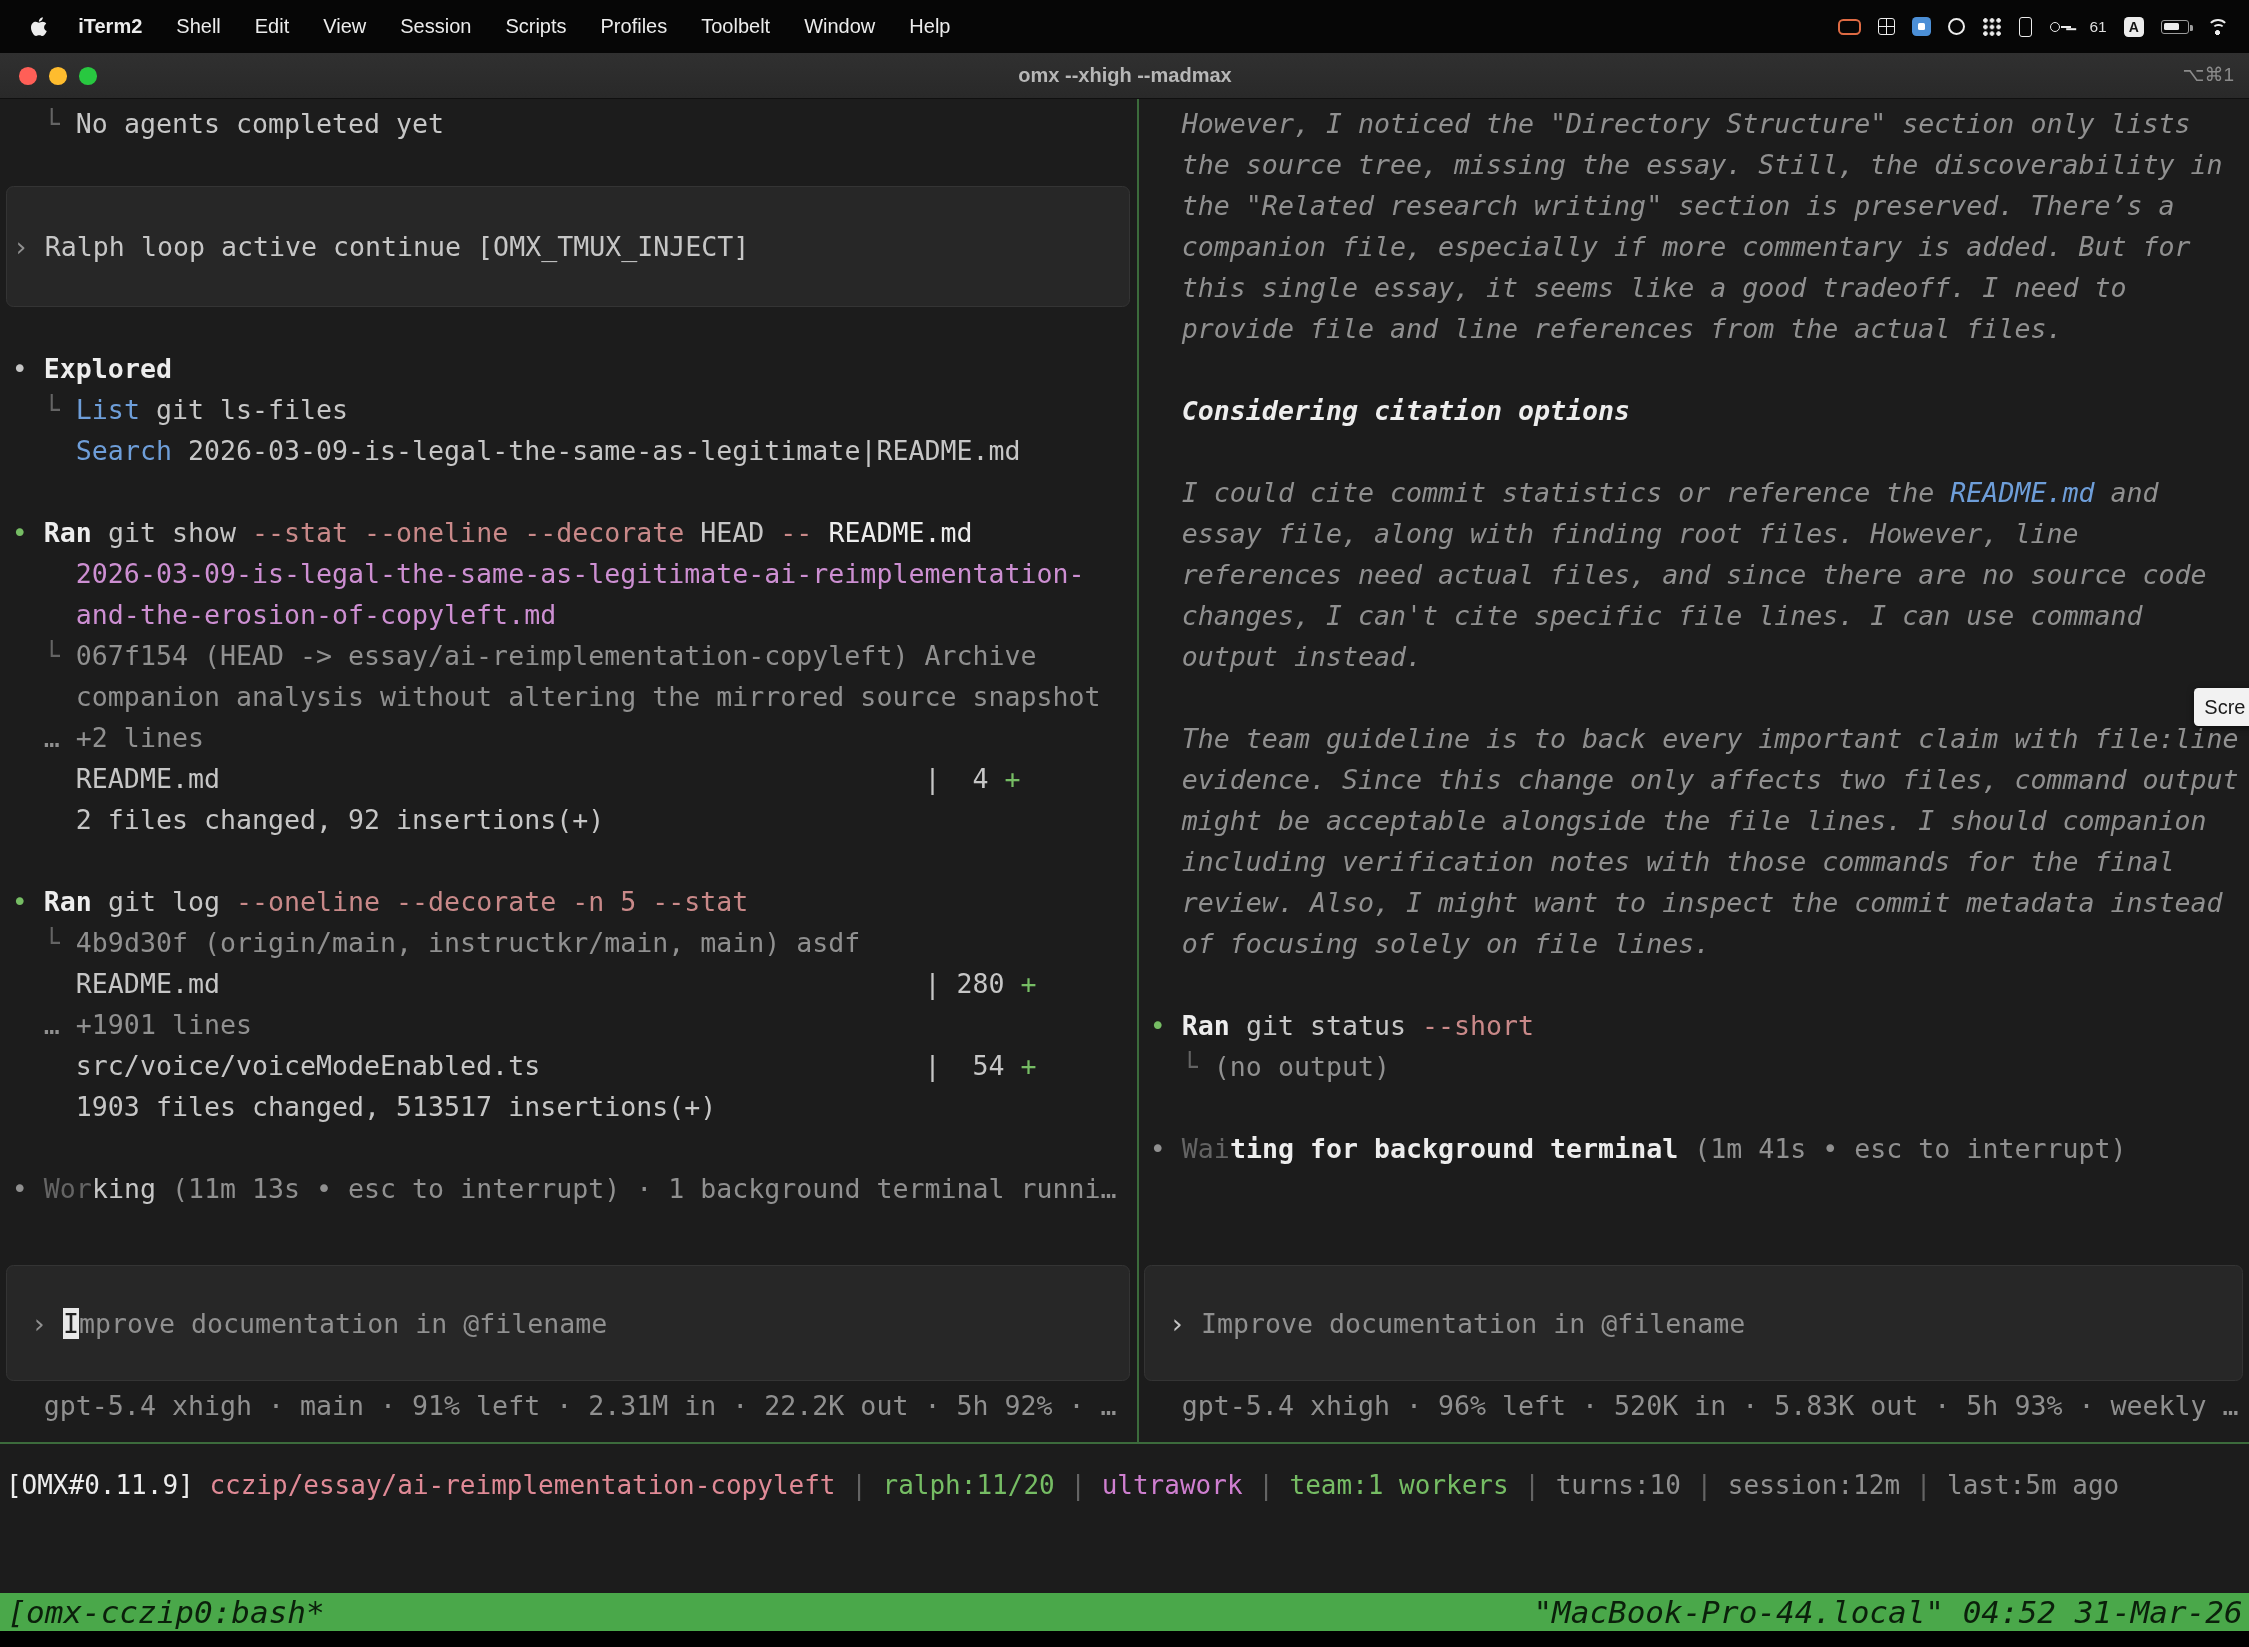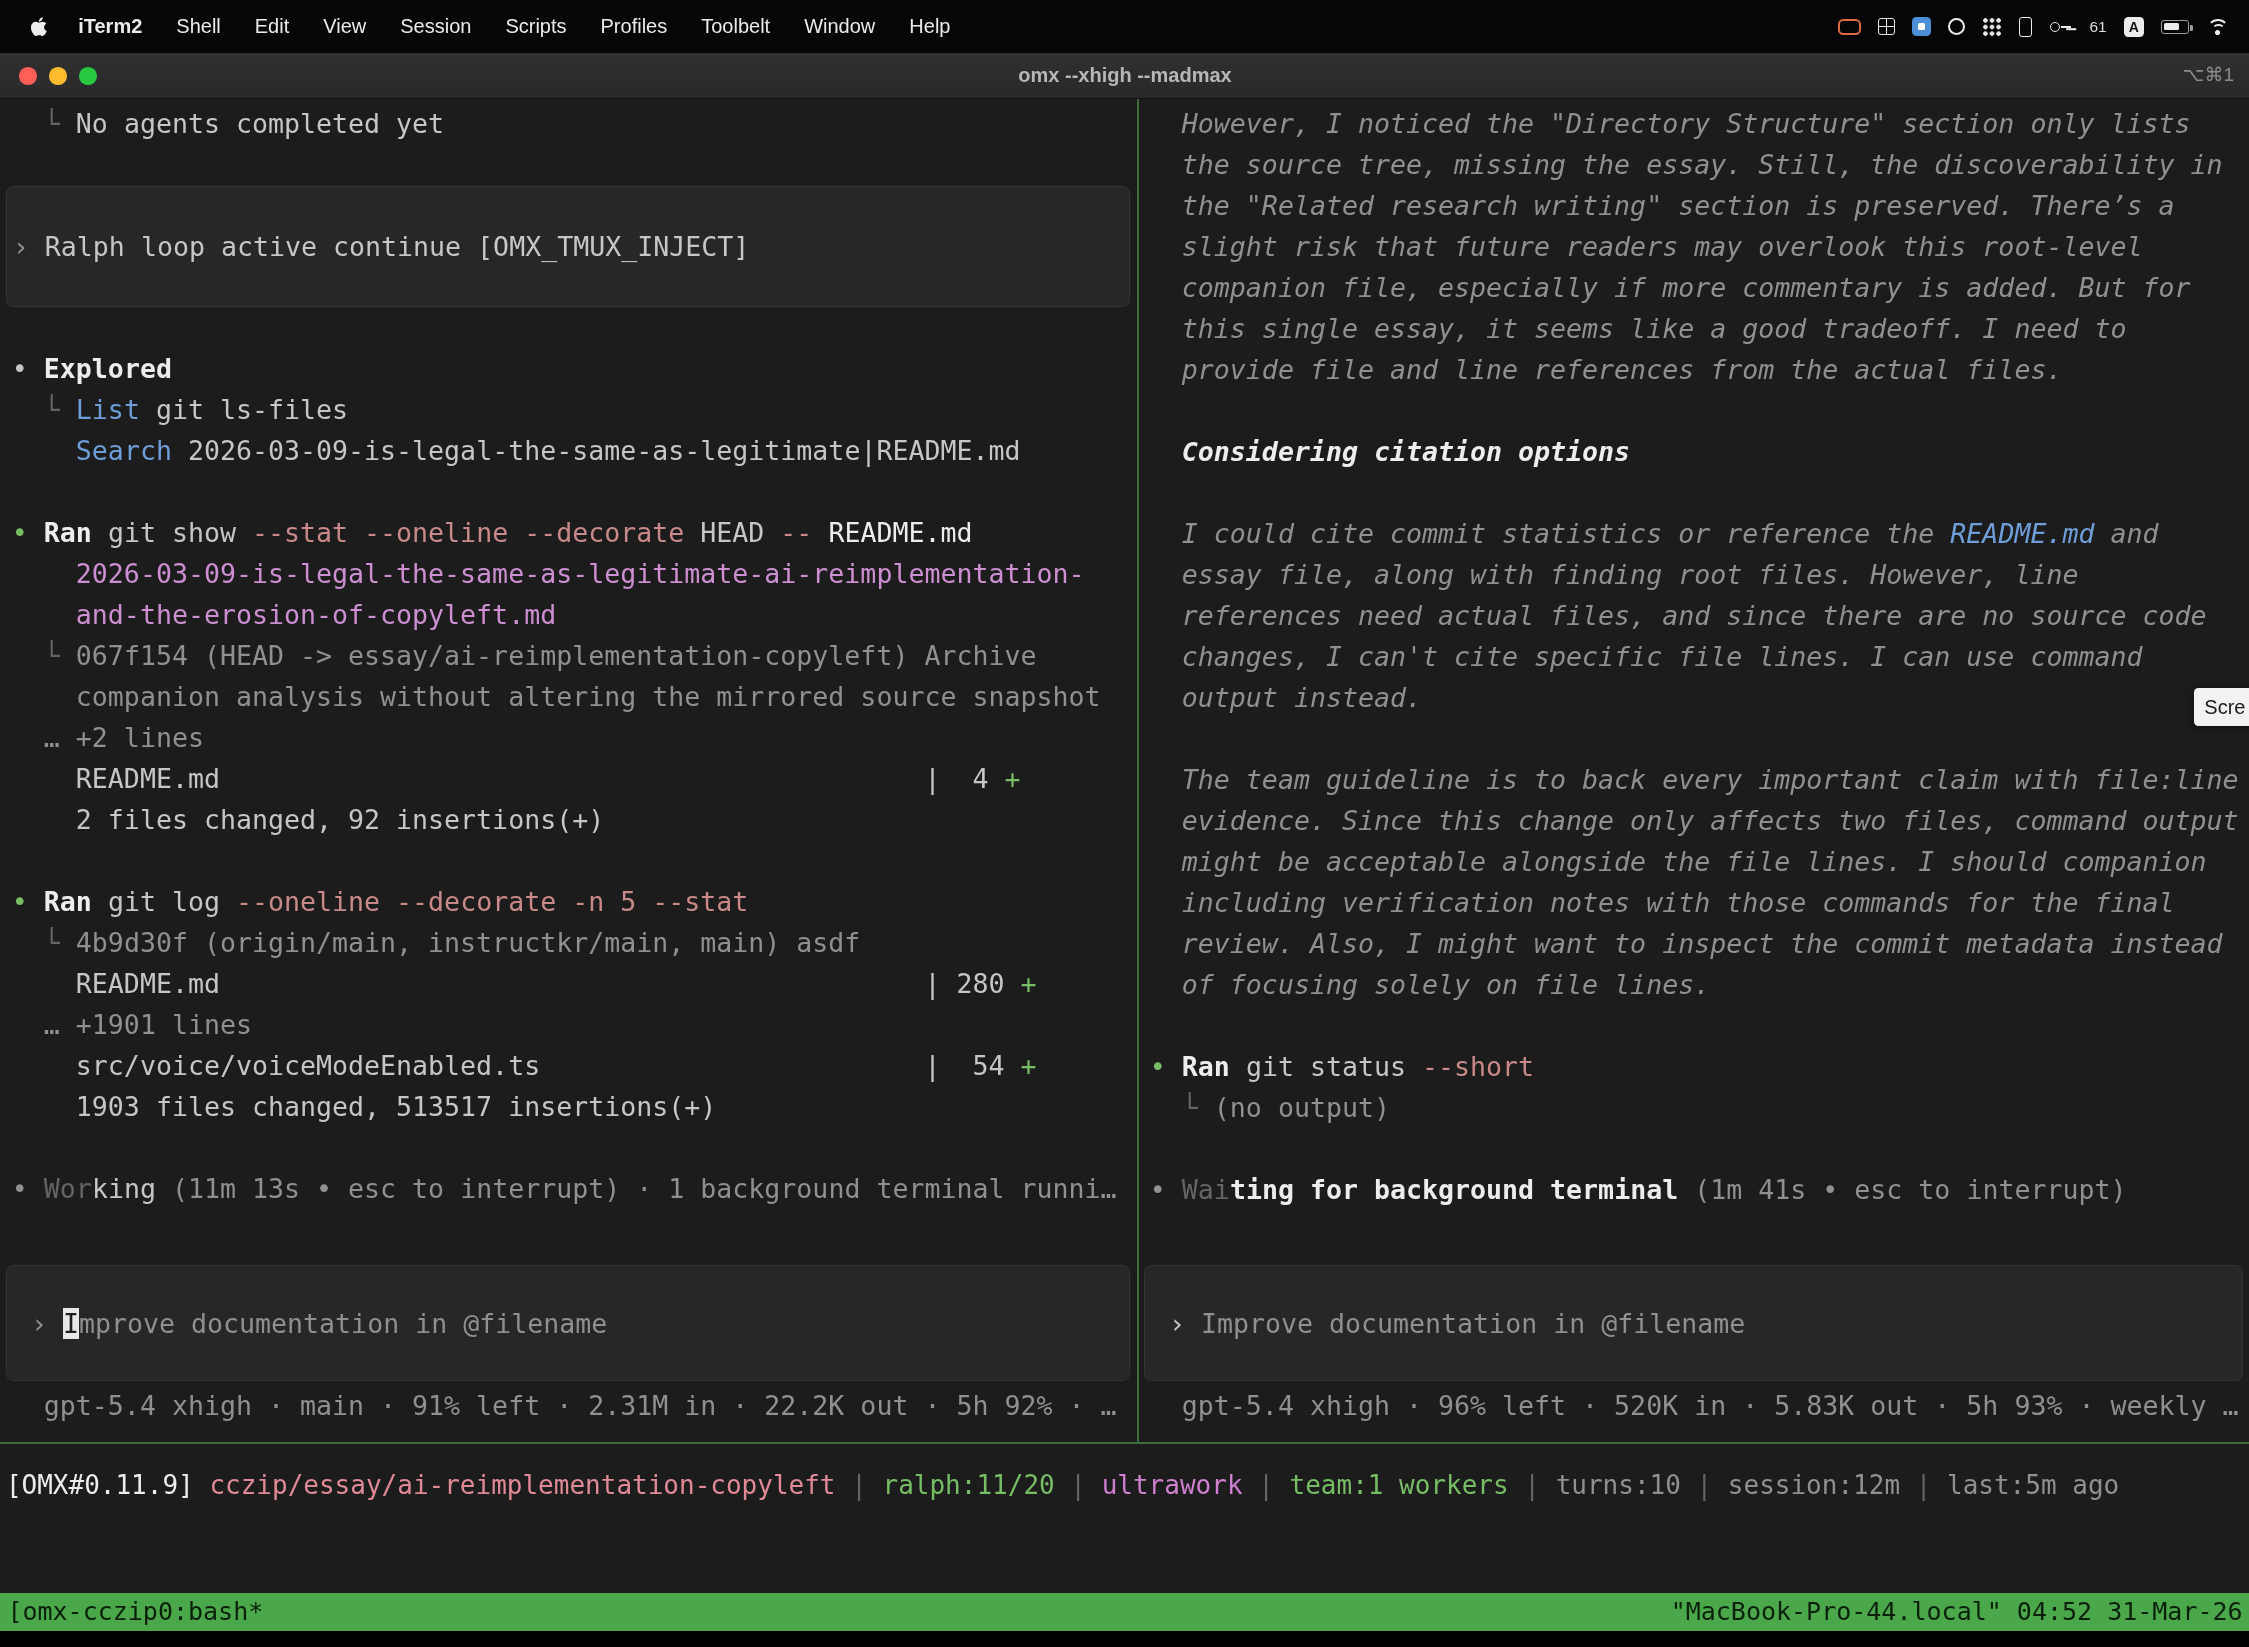--- a/index.html
+++ b/index.html
@@ -80,22 +80,22 @@
   .b{font-weight:bold;}
   .i{font-style:italic;}
   .bi{font-weight:bold;font-style:italic;text-align:right;}
   .cursor{background:#e8e8e8;color:#1f1f1f;}
 
   
   .hline{position:absolute;left:0;top:1442px;width:2250px;height:1.5px;background:#3c6b3c;}
   .omxbar{position:absolute;left:0;top:1444px;width:2250px;height:149px;background:#1c1c1c;
     font-family:"DejaVu Sans Mono",monospace;font-size:26px;padding:20.7px 0 0 5.9px;box-sizing:border-box;}
   .tmuxbar{position:absolute;left:0;top:1593px;width:2250px;height:38px;background:#4aa84a;
-    color:#0b200b;font-family:"DejaVu Sans Mono",monospace;font-size:25px;line-height:38px;
-    display:flex;justify-content:space-between;padding:0 7.4px;box-sizing:border-box;white-space:pre;}
+    color:#0b200b;font-family:"DejaVu Sans Mono",monospace;font-size:31px;line-height:38px;
+    display:flex;justify-content:space-between;padding:0 7.4px;box-sizing:border-box;white-space:pre;font-style:italic;}
   .tooltip{position:absolute;left:2194px;top:688px;height:38px;line-height:38px;background:#f2f2f2;color:#1a1a1a;
     font-family:"Liberation Sans",sans-serif;font-size:20px;padding:0 10.3px;border-radius:4.4px;
     box-shadow:0 1.5px 5.9px rgba(0,0,0,.5);z-index:10;}
 </style>
 </head>
 <body>
 
 <div class="screen">
 
   <div class="menubar">
@@ -183,21 +183,20 @@
       <div class="pane-status fg-gray">  gpt-5.4 xhigh · main · 91% left · 2.31M in · 22.2K out · 5h 92% · …</div>
     </div>
 
     <div class="divider"></div>
 
     <div class="pane pane-right">
       <div class="rp-body">
           <div class="t-line"><span class="fg-gray i">  However, I noticed the "Directory Structure" section only lists</span></div>
           <div class="t-line"><span class="fg-gray i">  the source tree, missing the essay. Still, the discoverability in</span></div>
           <div class="t-line"><span class="fg-gray i">  the "Related research writing" section is preserved. There’s a</span></div>
-          <div class="t-line"><span class="fg-gray i">  slight risk that future readers may overlook this root-level</span></div>
           <div class="t-line"><span class="fg-gray i">  companion file, especially if more commentary is added. But for</span></div>
           <div class="t-line"><span class="fg-gray i">  this single essay, it seems like a good tradeoff. I need to</span></div>
           <div class="t-line"><span class="fg-gray i">  provide file and line references from the actual files.</span></div>
           <div class="t-line"></div>
           <div class="t-line"><span class="fg-bright bi">  Considering citation options</span></div>
           <div class="t-line"></div>
           <div class="t-line"><span class="fg-gray i">  I could cite commit statistics or reference the </span><span class="fg-blue i">README.md</span><span class="fg-gray i"> and</span></div>
           <div class="t-line"><span class="fg-gray i">  essay file, along with finding root files. However, line</span></div>
           <div class="t-line"><span class="fg-gray i">  references need actual files, and since there are no source code</span></div>
           <div class="t-line"><span class="fg-gray i">  changes, I can't cite specific file lines. I can use command</span></div>

